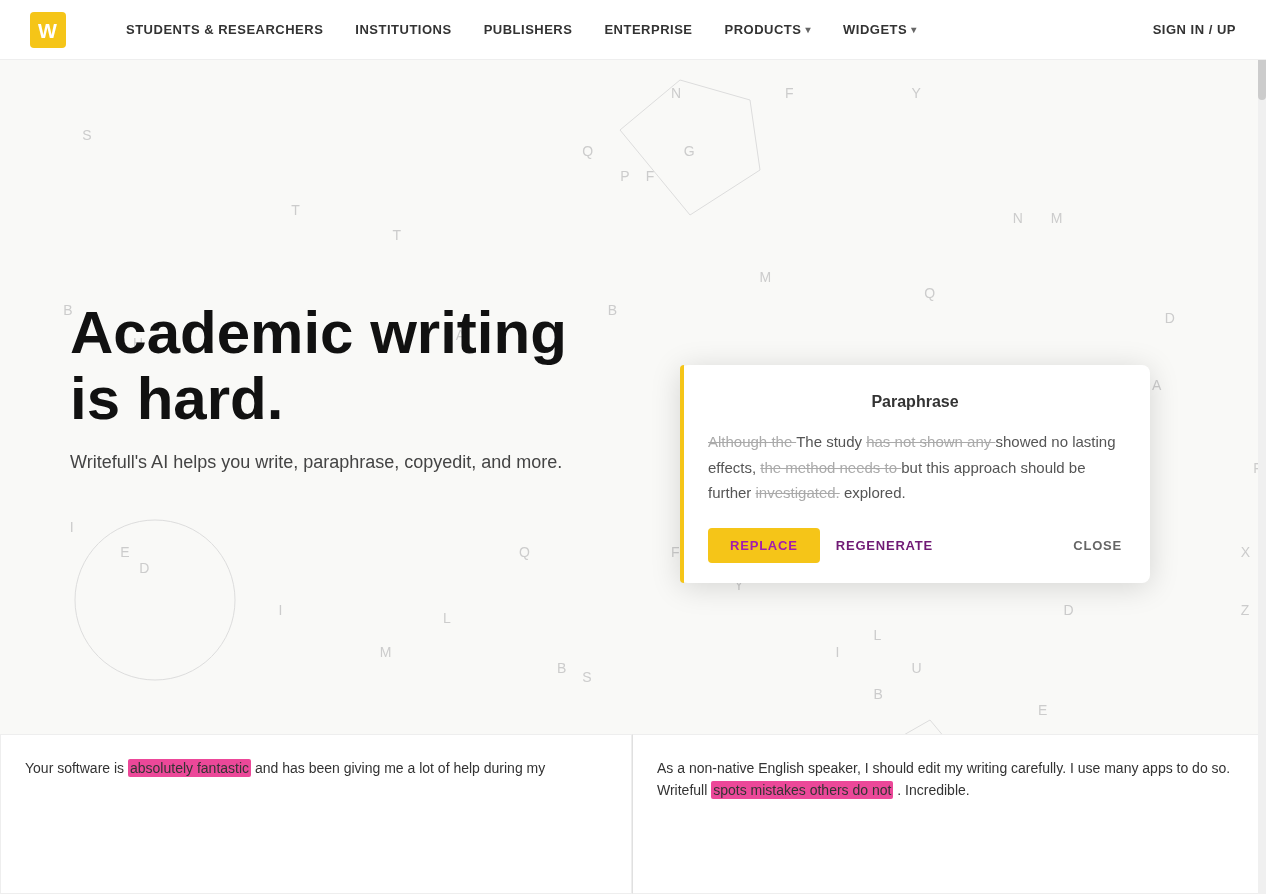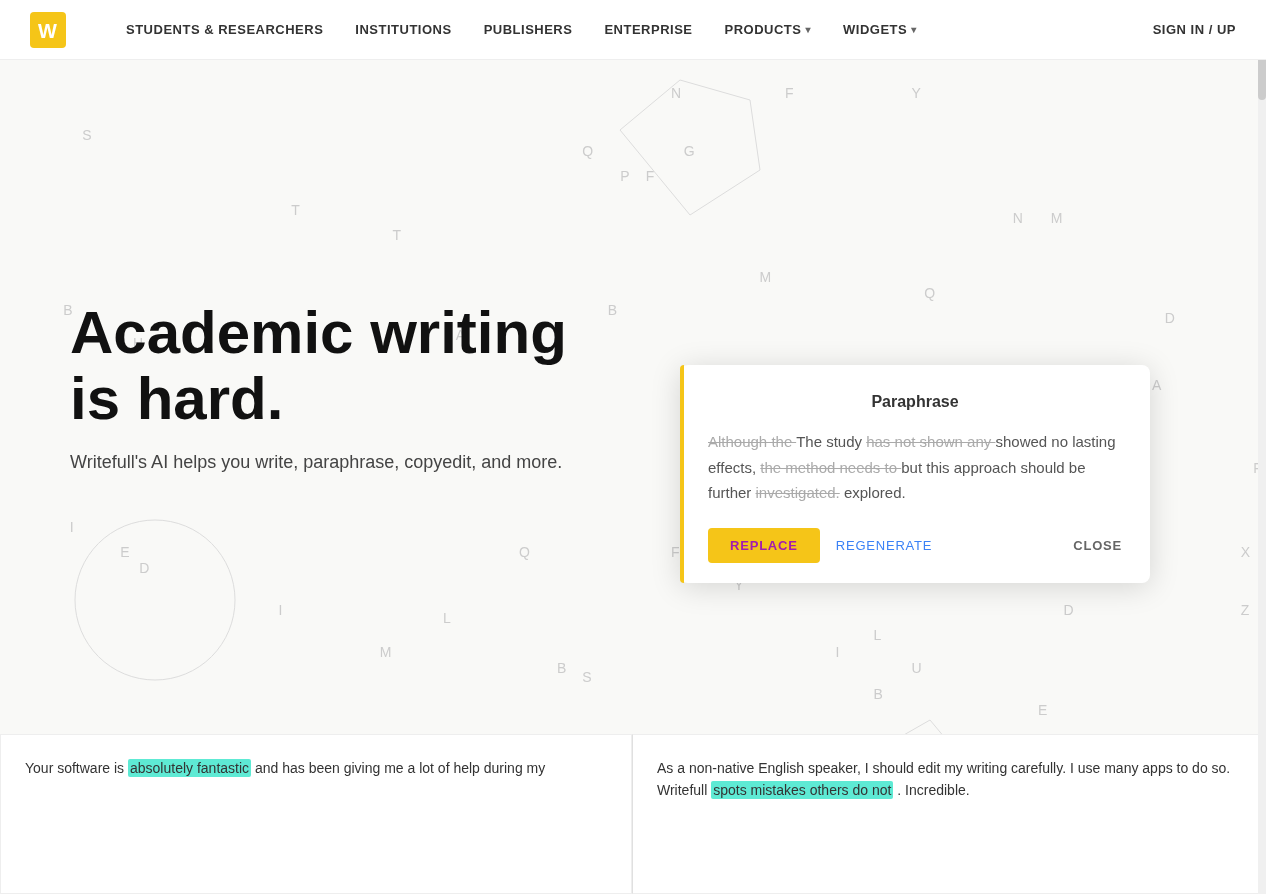--- a/index.html
+++ b/index.html
@@ -167,22 +167,22 @@
       font-weight: 700;
       text-transform: uppercase;
       letter-spacing: 0.8px;
       border-radius: 4px;
       cursor: pointer;
     }
     .btn-regenerate {
       background: none;
       border: none;
       font-size: 13px;
-      font-weight: 400;
-      color: #3b82f6;
+      font-weight: 700;
+      color: #701a75;
       text-transform: uppercase;
       letter-spacing: 0.8px;
       cursor: pointer;
     }
     .btn-close {
       background: none;
       border: none;
       font-size: 13px;
       font-weight: 600;
       color: #666;
@@ -209,21 +209,21 @@
       font-size: 14px;
       color: #333;
       line-height: 1.6;
       overflow: hidden;
     }
     .testimonial-card:nth-child(2) {
       border-left: 1px solid #e0e0e0;
       border-right: 3px solid #b91c1c;
     }
     .highlight-blue {
-      background: #5eead4;
+      background: #ec4899;
       border-radius: 2px;
       padding: 1px 2px;
     }
 
     
     .scrollbar {
       position: fixed;
       right: 0;
       top: 0;
       bottom: 0;

